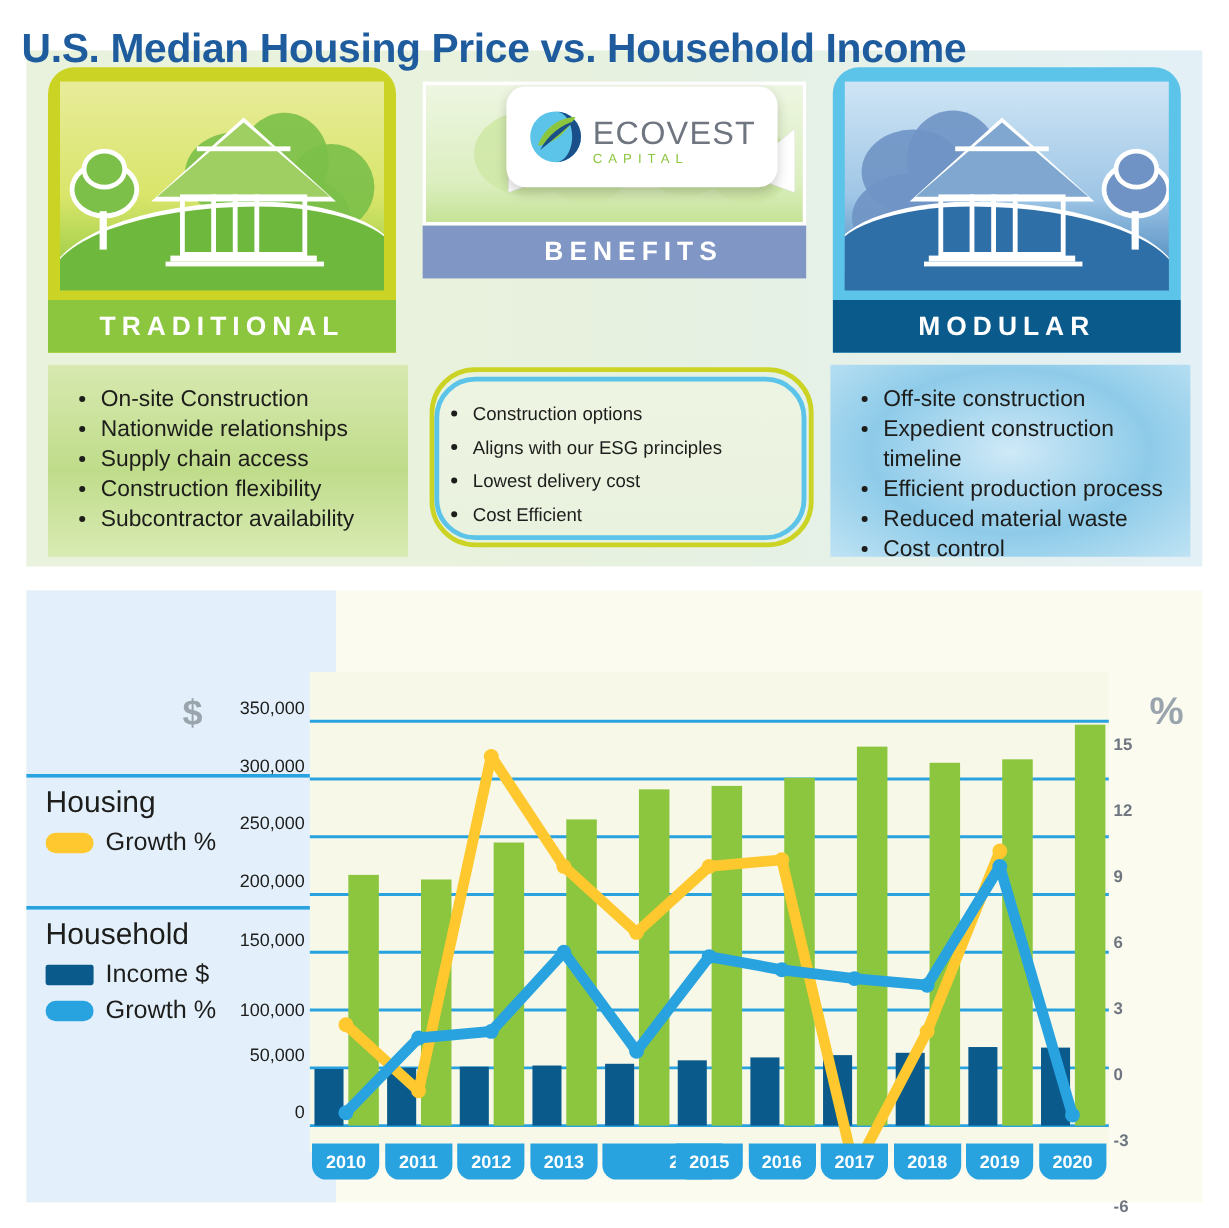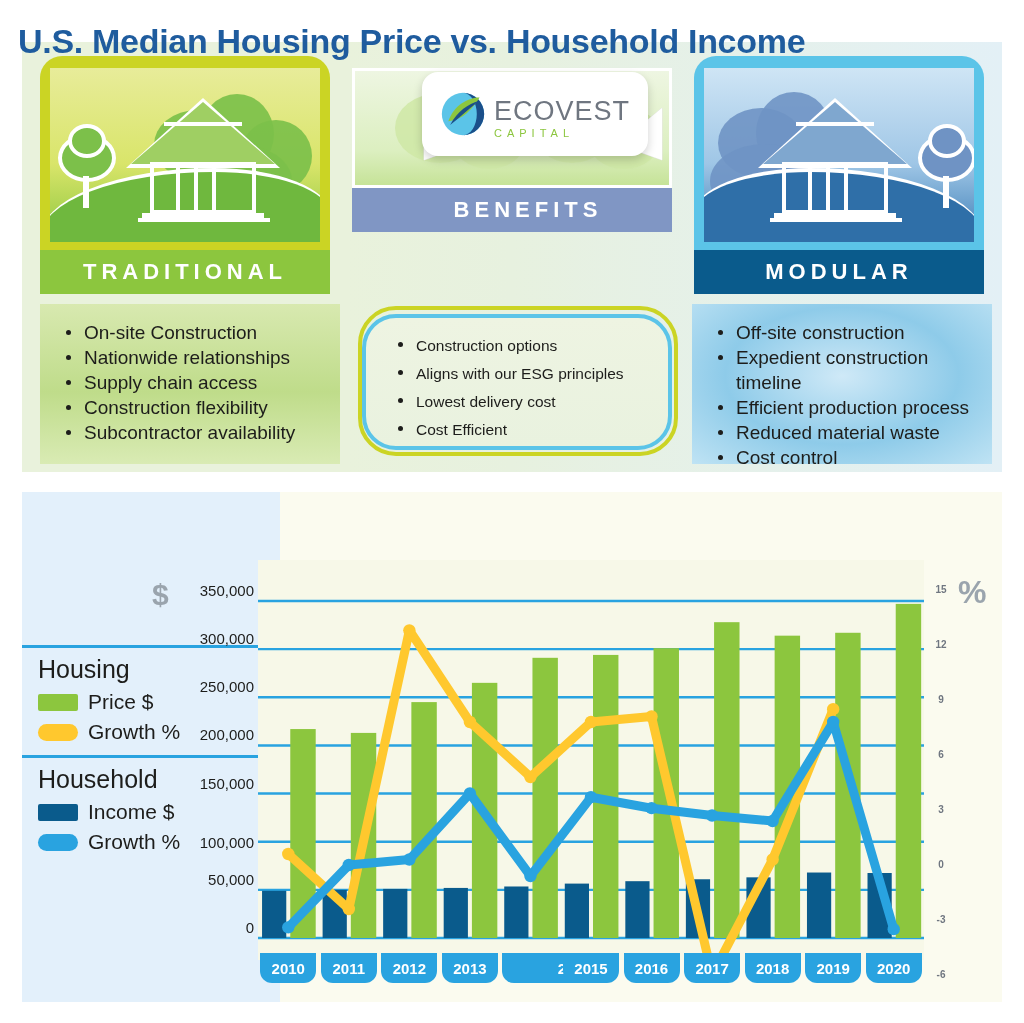--- a/index.html
+++ b/index.html
@@ -68,21 +68,21 @@
   .bullets ul{margin:0;padding:0;list-style:none;}
   .bullets li{position:relative;font-size:19px;color:#1d1d1b;line-height:25px;padding-left:18px;}
   .bullets li:before{content:"";position:absolute;left:0;top:10px;width:5px;height:5px;border-radius:50%;background:#1d1d1b;}
 
   .blist-trad{left:0;top:248px;width:300px;height:160px;
     background:linear-gradient(180deg,#d8e9b0 0%,#bfdc8a 55%,#d9ebb4 100%);}
   .blist-mod{left:652px;top:248px;width:300px;height:160px;
     background:radial-gradient(ellipse at 50% 45%,#cfe9f7 0%,#8ecbe9 55%,#bfe3f4 100%);}
   .blist-ben{left:322px;top:258px;width:310px;height:136px;
     background:linear-gradient(180deg,#eef4e2 0%,#e9f2df 100%);
-    border:4px solid #5bc4e8;border-radius:34px;box-sizing:border-box;padding:14px 8px 10px 32px;}
+    border:4px solid #5bc4e8;border-radius:34px;box-sizing:border-box;padding:14px 8px 10px 10px;}
   .blist-ben li{font-size:15.5px;line-height:28px;}
   .ben-accent{position:absolute;left:318px;top:250px;width:320px;height:150px;border:4px solid #cbd424;
     border-radius:38px;box-sizing:border-box;pointer-events:none;}
 
   
   .logo-pill{position:absolute;left:400px;top:30px;width:226px;height:84px;background:#fff;border-radius:16px;
     box-shadow:0 4px 10px rgba(0,0,0,.18);display:flex;align-items:center;justify-content:center;z-index:8;}
   .logo-mark{width:46px;height:46px;margin-right:8px;flex:0 0 auto;}
   .logo-txt{line-height:1;}
   .logo-name{font-size:27px;letter-spacing:1px;color:#6f7680;font-weight:normal;margin-top:8px;}
@@ -102,21 +102,21 @@
   .legend-head{font-size:25px;color:#1d1d1b;margin-bottom:4px;}
   .legend-row{display:flex;align-items:center;margin-top:6px;}
   .sw{width:40px;height:17px;margin-right:10px;flex:0 0 auto;}
   .sw-bar{border-radius:2px;}
   .sw-line{border-radius:9px;}
   .legend-row span{font-size:21px;color:#1d1d1b;}
   .legend-rule{position:absolute;left:0;width:258px;height:3px;background:#29a3e0;}
   .plot-svg{position:absolute;left:0;top:0;}
 
   .axis-l{position:absolute;left:190px;width:64px;text-align:right;font-size:15px;color:#1d1d1b;}
-  .axis-r{position:absolute;left:928px;width:26px;text-align:center;font-size:10px;color:#6f7680;font-weight:bold;}
+  .axis-r{position:absolute;left:928px;width:26px;text-align:left;font-size:14px;color:#6f7680;font-weight:bold;margin-top:28px;}
   .dollar{position:absolute;left:152px;top:578px;font-size:30px;color:#9aa4ad;font-weight:bold;}
   .percent{position:absolute;left:958px;top:574px;font-size:32px;color:#9aa4ad;font-weight:bold;}
 
   .yr{position:absolute;top:953px;width:56px;height:30px;background:#29a3e0;border-radius:0 0 12px 12px;
     color:#fff;font-size:15px;font-weight:bold;display:flex;align-items:center;justify-content:center;}
 </style>
 </head>
 <body>
 
 <div class="page">
@@ -255,24 +255,20 @@
     <div class="legend-col"></div>
   </div>
 
   <div class="chart-title">U.S. Median Housing Price vs. Household Income</div>
 
   <div class="legend-rule" style="left:22px;top:645px;"></div>
   <div class="legend-rule" style="left:22px;top:755px;"></div>
 
   <div class="legend-block lb1" style="left:38px;top:655px;">
     <div class="legend-head">Housing</div>
-    <div class="legend-row">
-      <div class="sw sw-bar" style="background:#8cc63e;"></div>
-      <span>Price $</span>
-    </div>
     <div class="legend-row">
       <div class="sw sw-line" style="background:#ffc82e;"></div>
       <span>Growth %</span>
     </div>
   </div>
 
   <div class="legend-block lb2" style="left:38px;top:765px;">
     <div class="legend-head">Household</div>
     <div class="legend-row">
       <div class="sw sw-bar" style="background:#0a5b8c;"></div>

